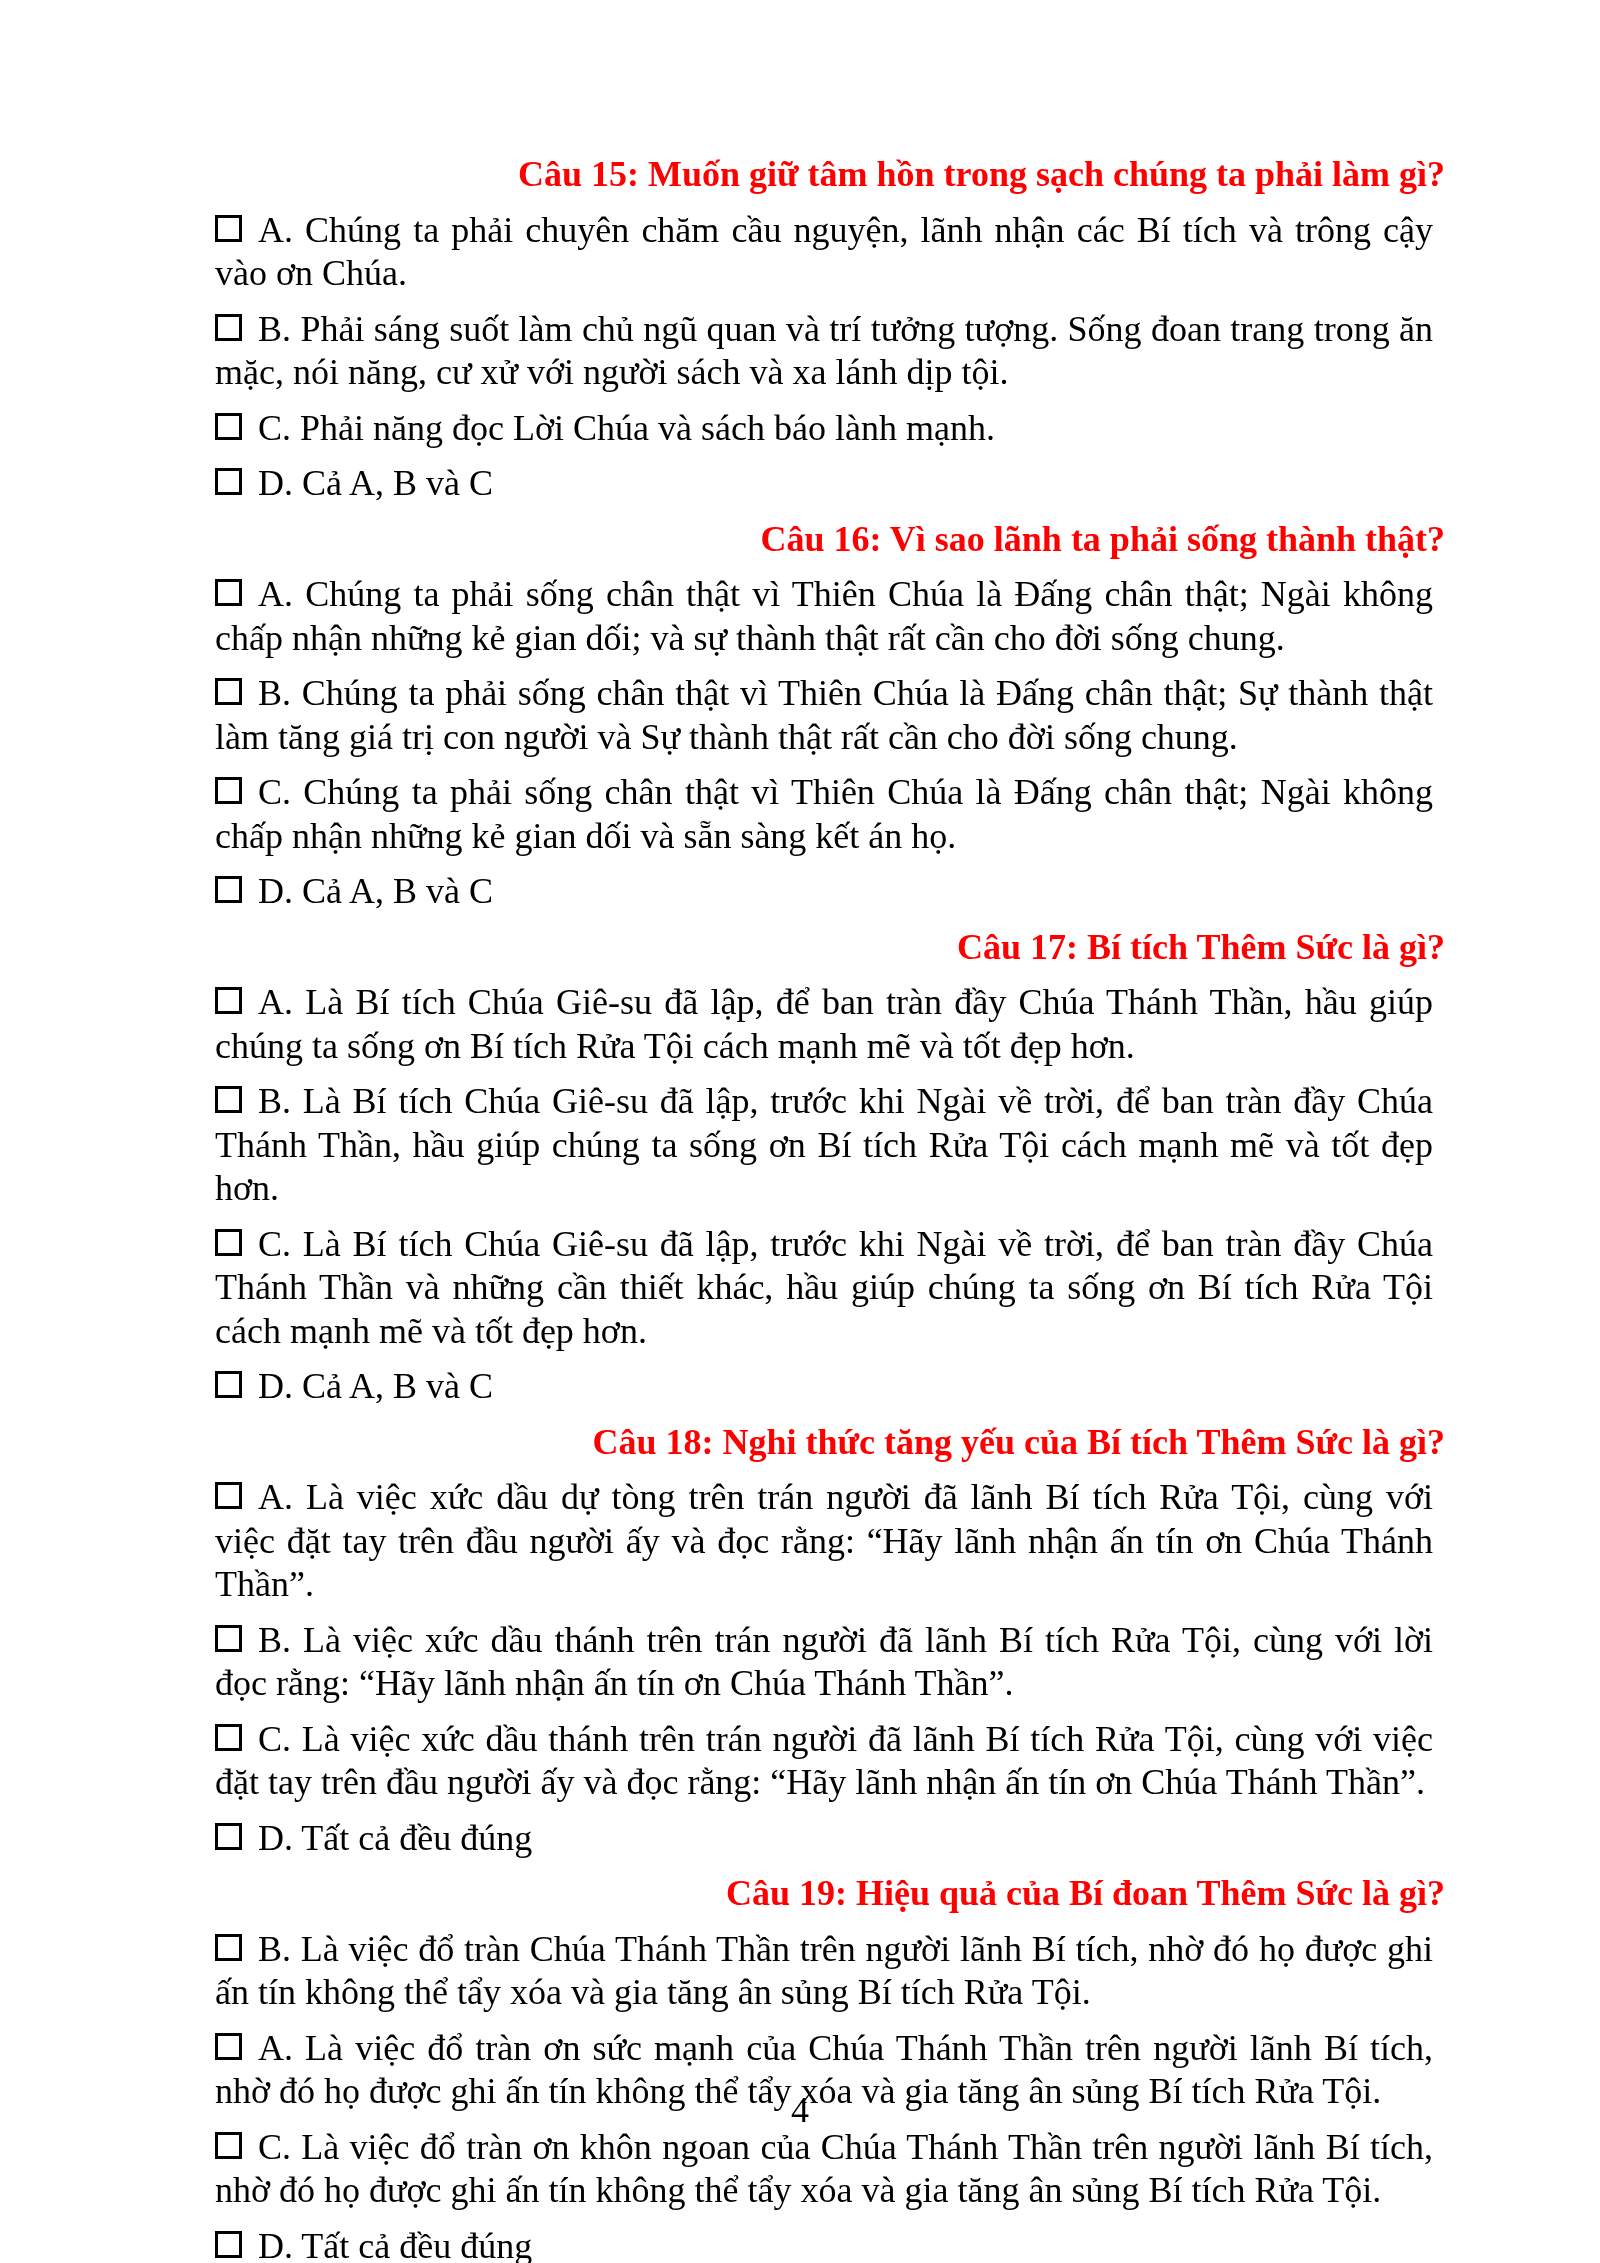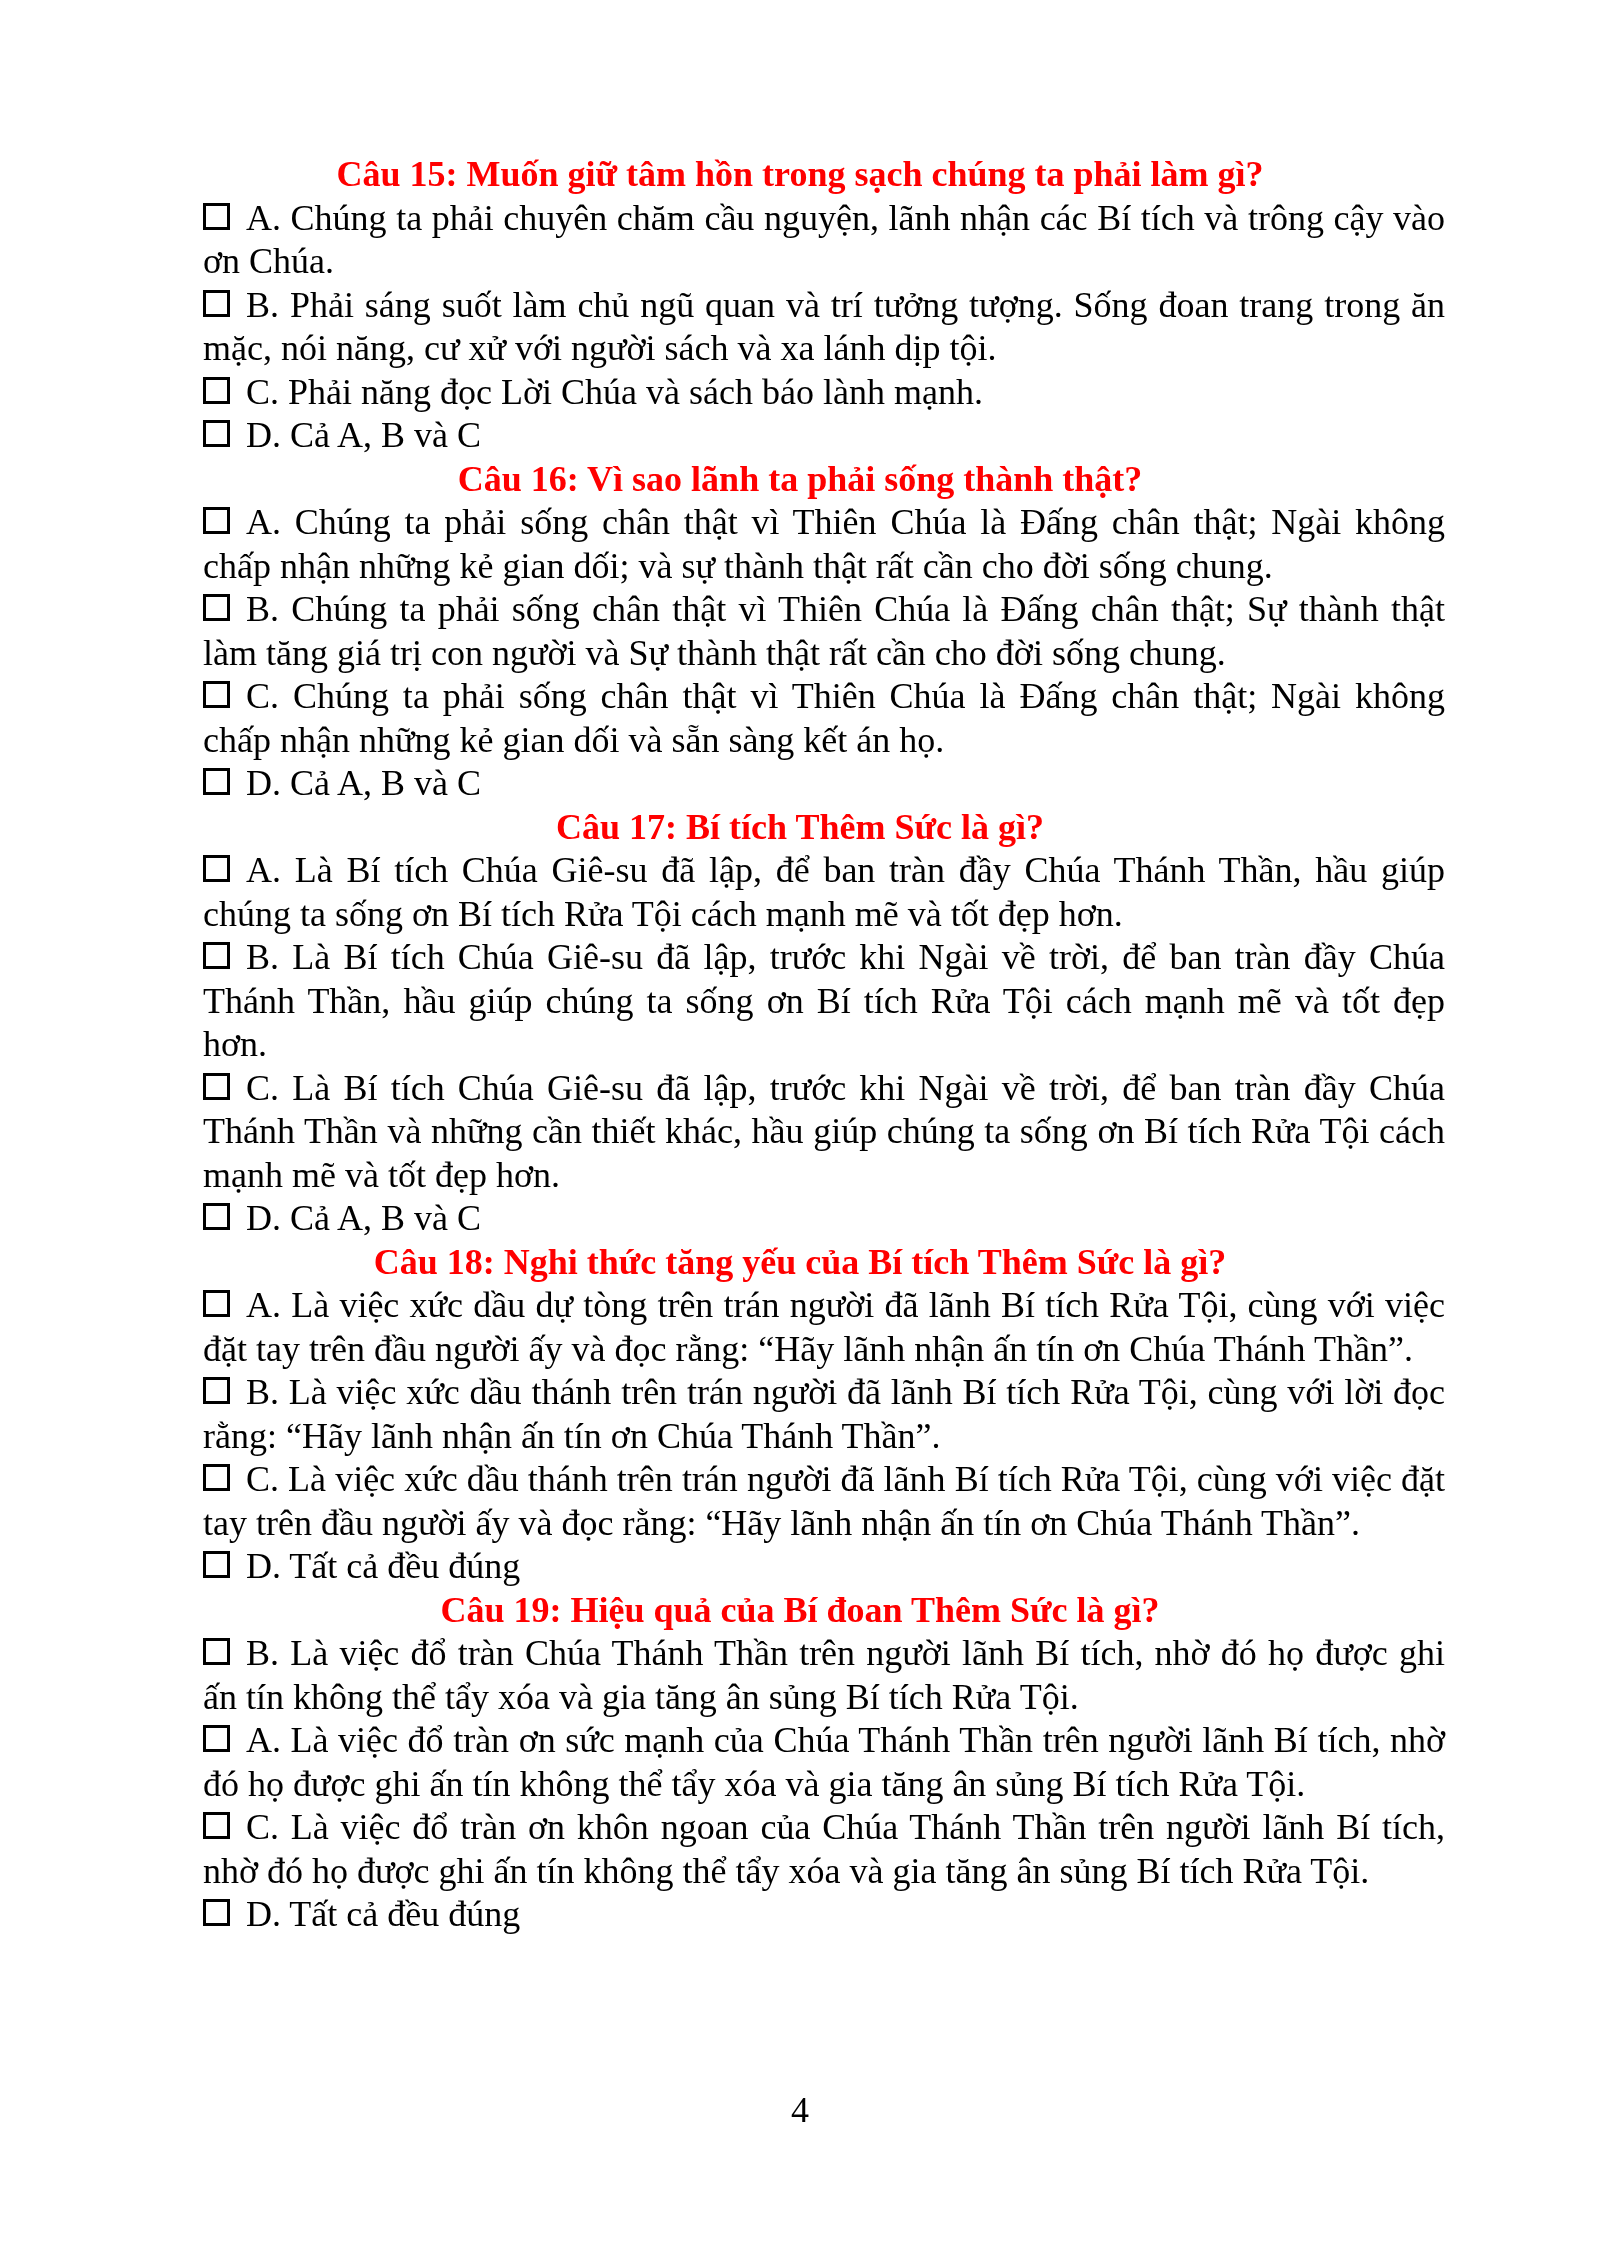--- a/index.html
+++ b/index.html
@@ -18,25 +18,25 @@
     font-family: "Liberation Serif", "DejaVu Serif", serif;
     font-size: 36px;
     line-height: 43.5px;
     color: #000000;
   }
   .question { margin: 0; }
   .question-title {
     margin: 0;
     font-weight: bold;
     color: #ff0000;
-    text-align: center;
+    text-align: right;
     white-space: nowrap;
   }
   .option {
-    margin: 0;
+    margin: 12px;
     padding-left: 48px;
     text-align: justify;
     text-justify: inter-word;
     font-family: Liberation Serif, serif;
   }
   .checkbox {
     display: inline-block;
     width: 21px;
     height: 21px;
     border: 3px solid #000000;

